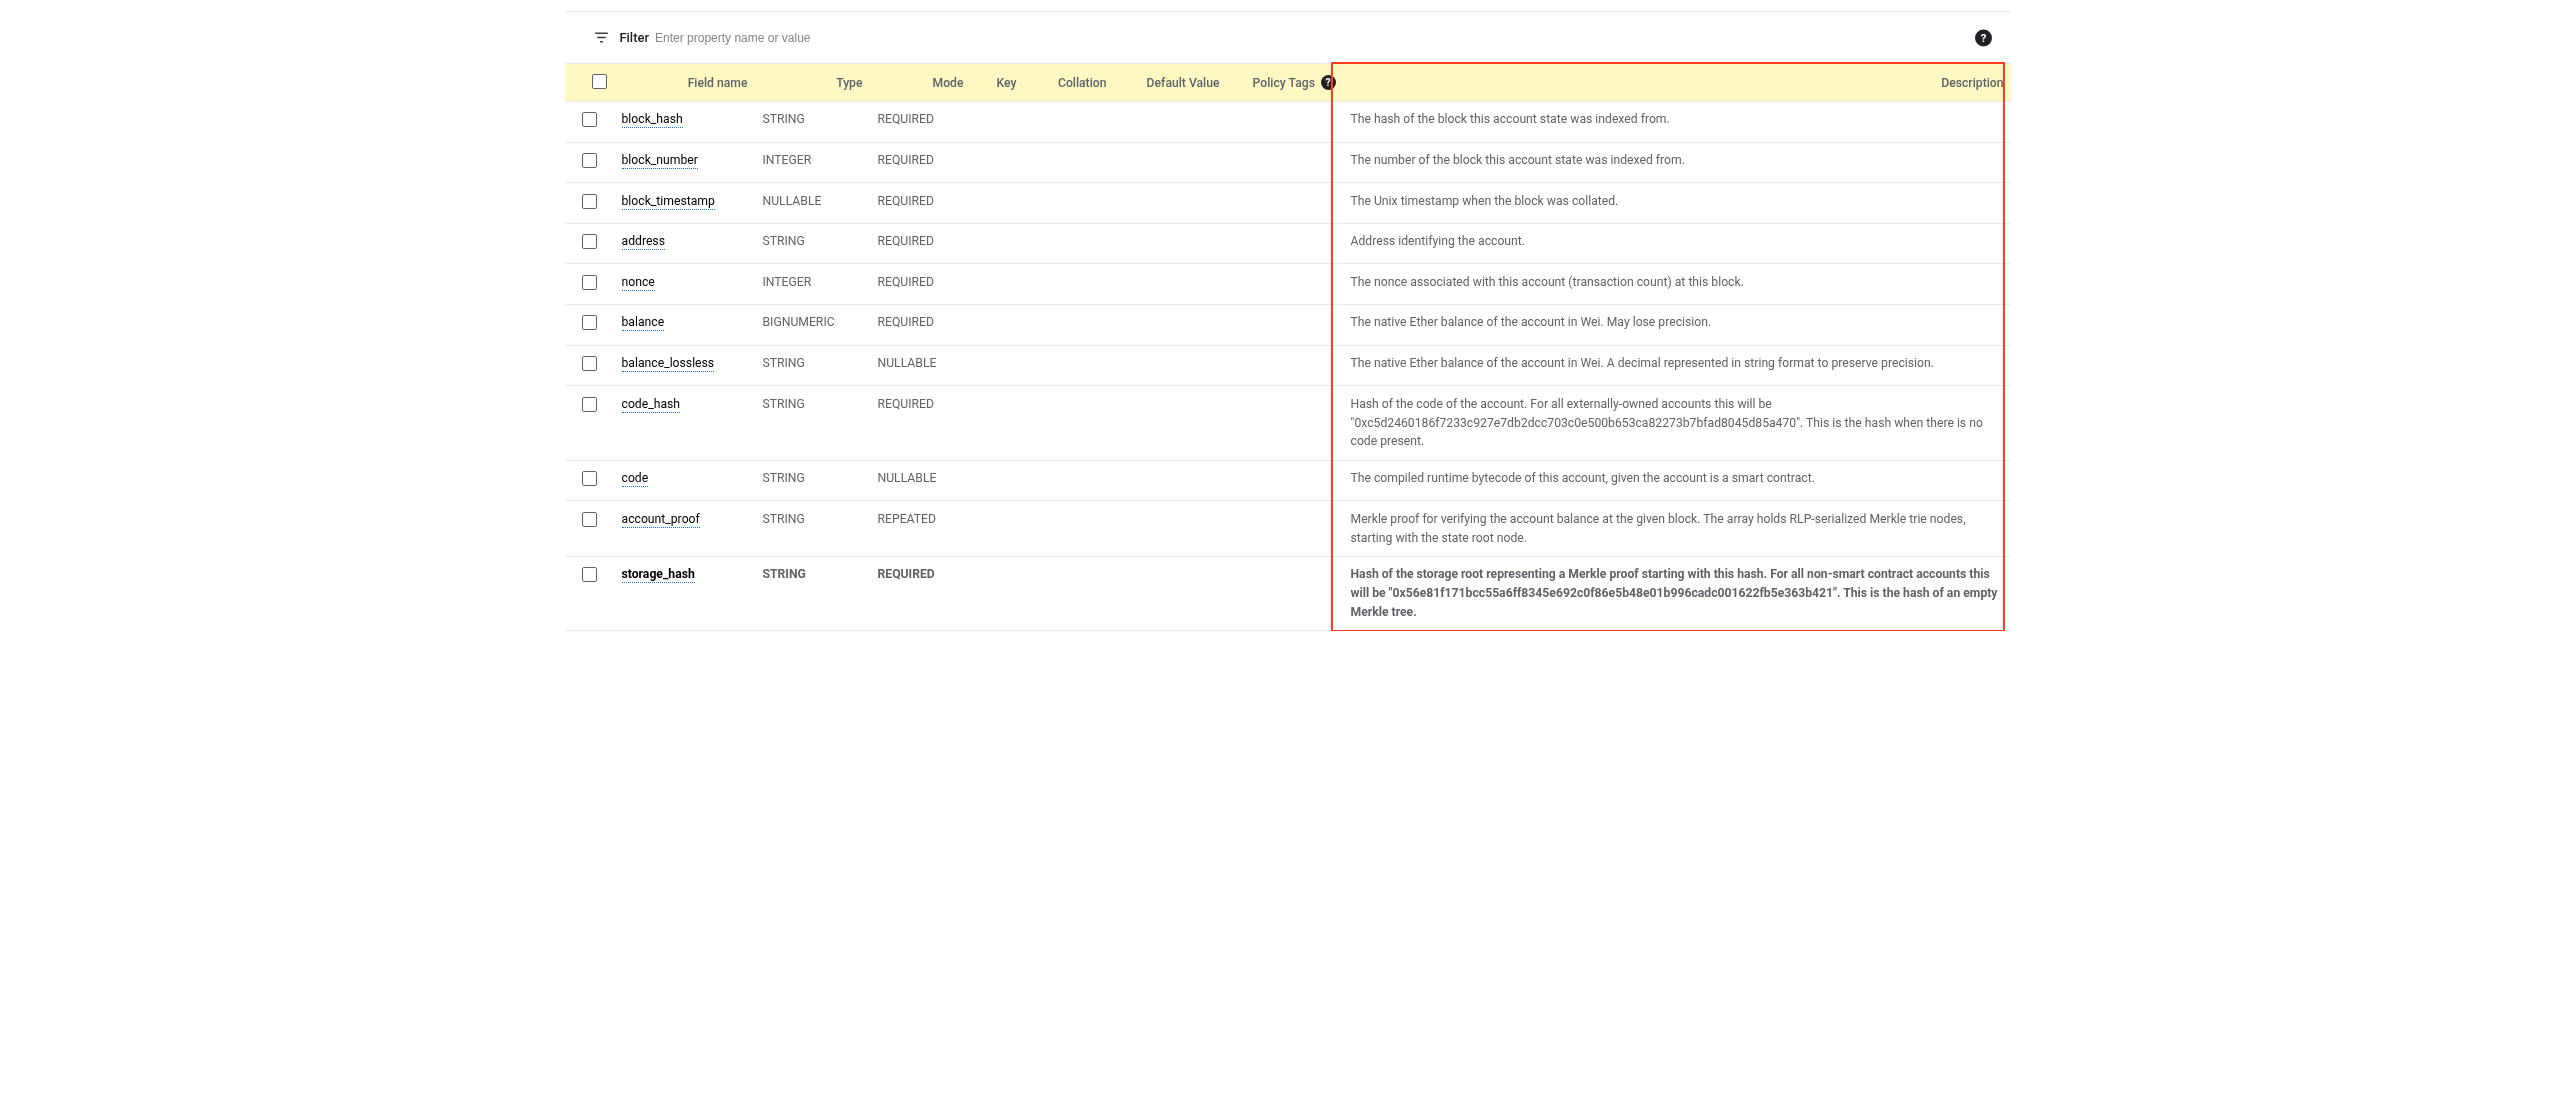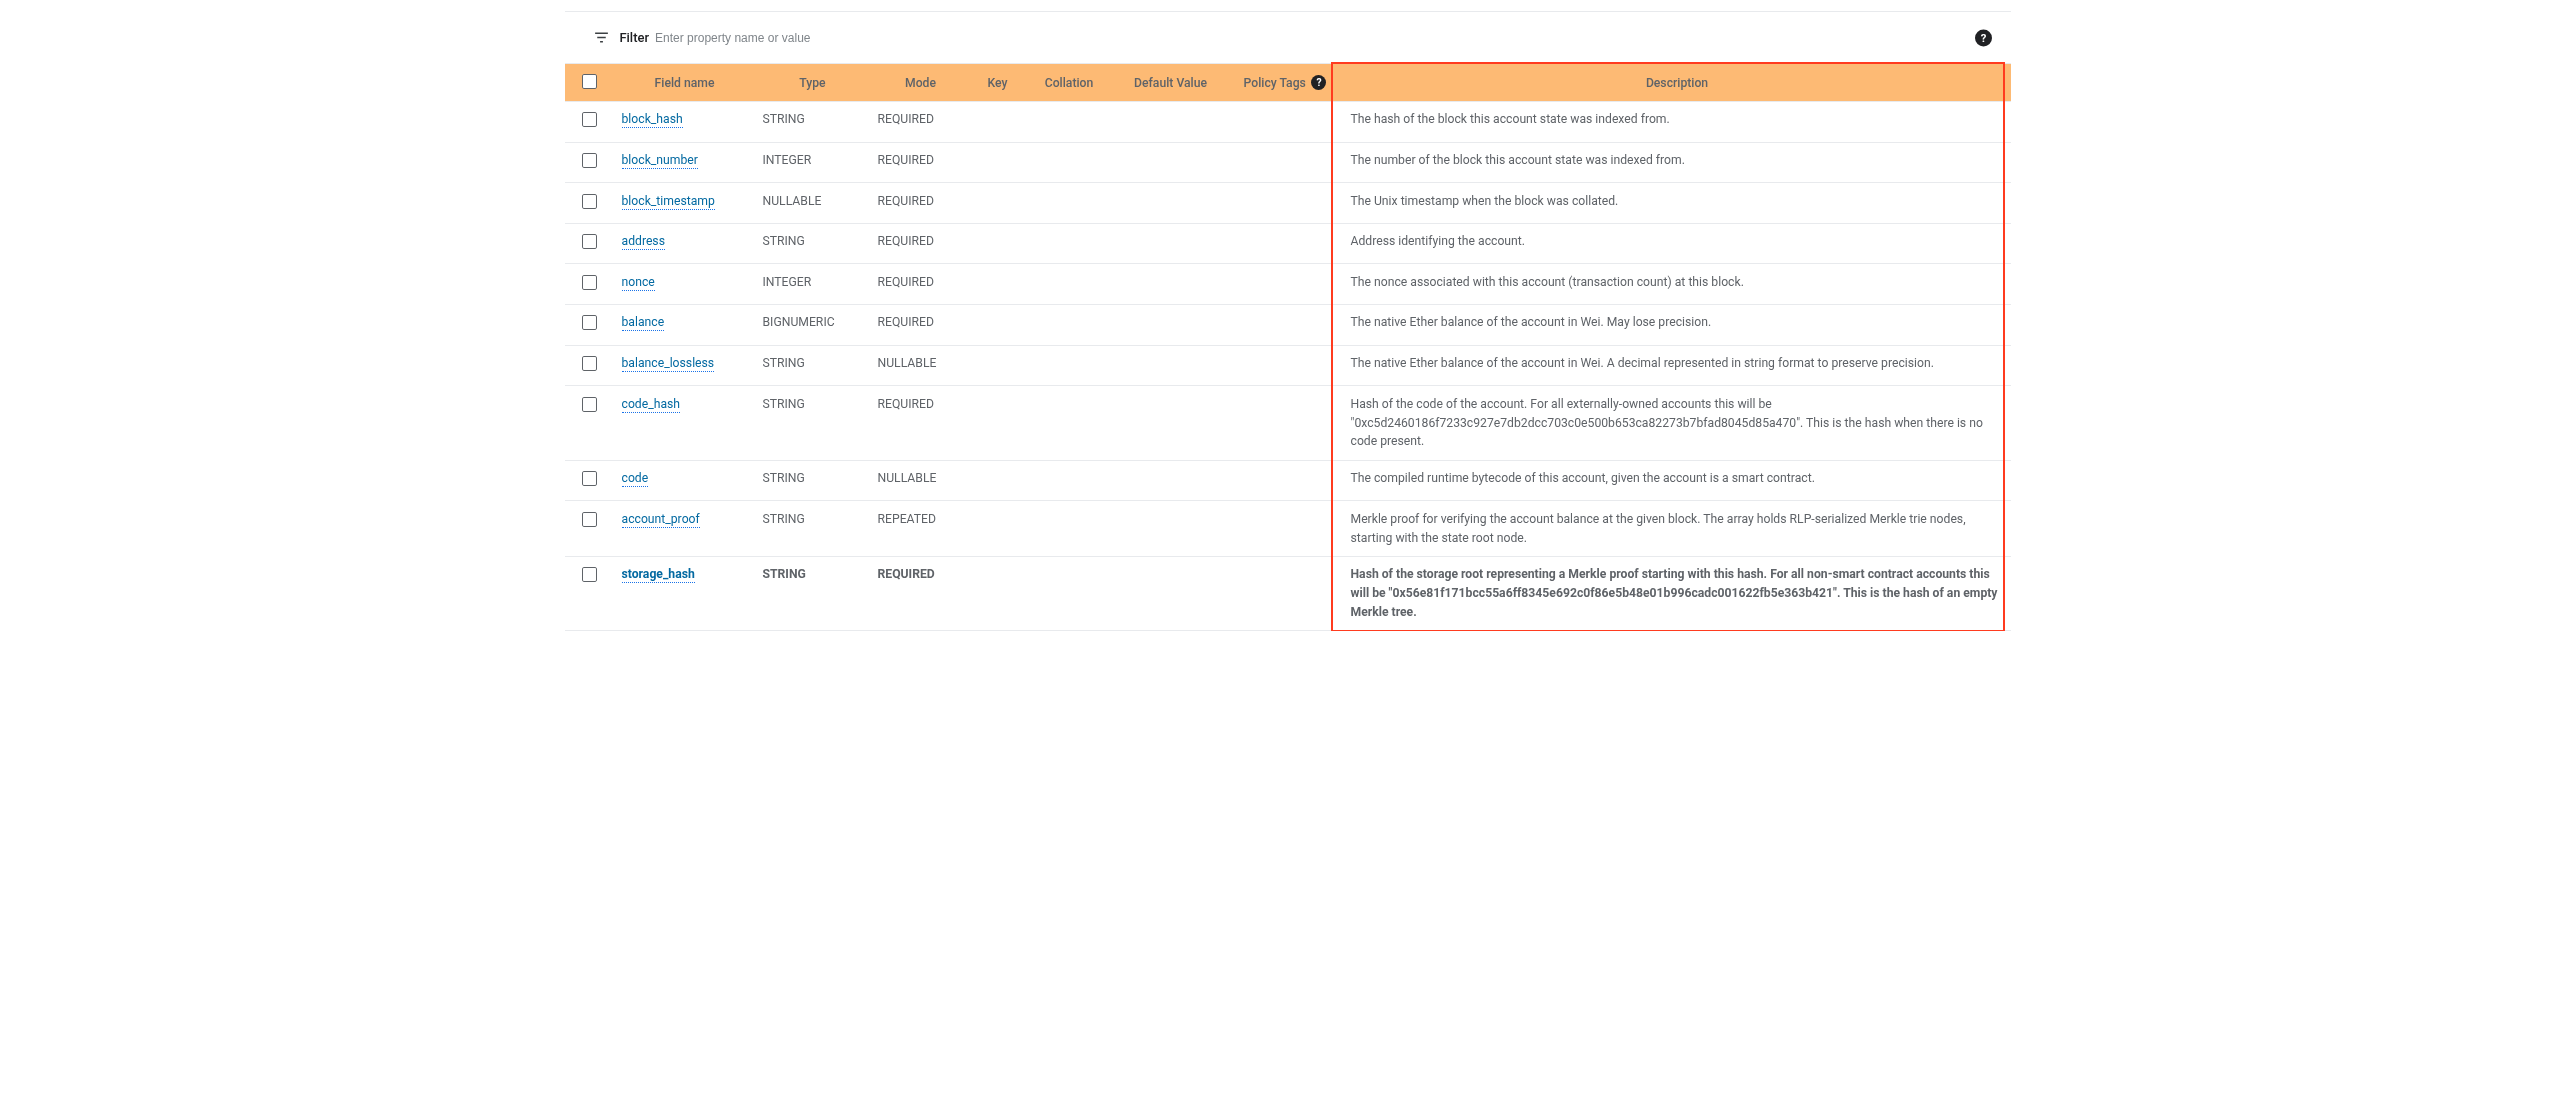--- a/index.html
+++ b/index.html
@@ -63,22 +63,22 @@
     position: absolute;
     right: 19px;
     top: 50%;
     transform: translateY(-50%);
   }
   .table {
     width: 100%;
     border-collapse: collapse;
   }
   .table thead th {
-    background: #fdba74;
-    text-align: center;
+    background: #fef9c3;
+    text-align: right;
     font-weight: 500;
     color: #5f6368;
     font-size: 12.2px;
     padding: 9.4px 7.5px;
     border-top: 0.9px solid #e8eaed;
     border-bottom: 0.9px solid #e8eaed;
     vertical-align: middle;
   }
   .table tbody td {
     padding: 8.4px 7.5px;
@@ -99,21 +99,21 @@
   .col-tags  { width: 116px; white-space: nowrap; }
   .col-desc  { }
   .checkbox {
     width: 15px; height: 15px;
     border: 1.9px solid #5f6368;
     border-radius: 1.9px;
     display: inline-block;
     background: #fff;
   }
   .field-link {
-    color: #0369a1;
+    color: #000000;
     text-decoration: none;
     border-bottom: 0.9px dotted #1a73e8;
     padding-bottom: 0.9px;
   }
   .th-with-icon {
     display: inline-flex;
     align-items: center;
     gap: 5.6px;
   }
   .th-with-icon .help-circle { width: 15px; height: 15px; font-size: 10.3px; }

